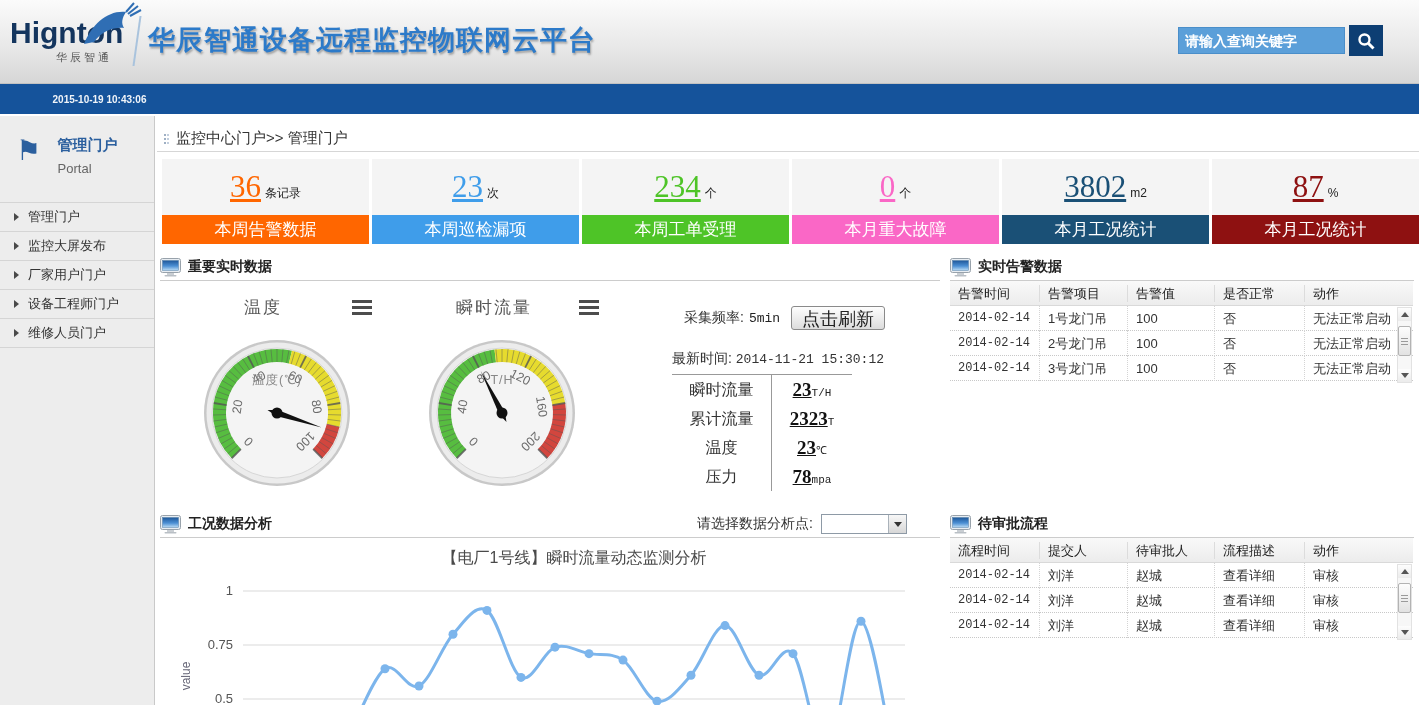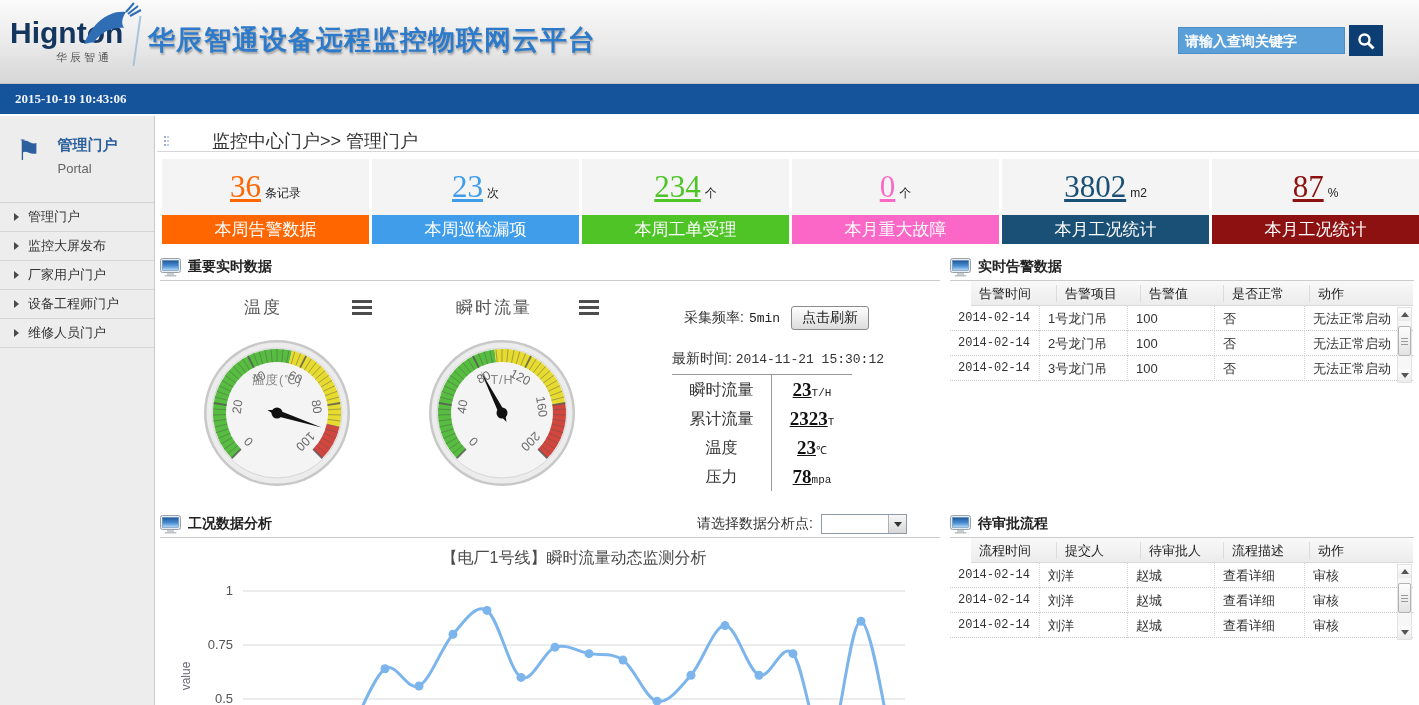--- a/index.html
+++ b/index.html
@@ -18,40 +18,40 @@
     text-shadow:1px 2px 2px rgba(40,40,40,.35); letter-spacing:1px; }
   .search-input { position:absolute; left:1178px; top:27px; width:167px; height:27px; background:#5b9fd9;
     border:1px solid #4a8ec9; color:#fff; font-size:14px; padding:0 6px; font-weight:bold; }
   .search-input::placeholder { color:#fff; opacity:1; }
   .search-btn { position:absolute; left:1349px; top:25px; width:34px; height:31px; background:#0d3e73;
     border:none; display:flex; align-items:center; justify-content:center; cursor:pointer; }
 
   
   #navbar { position:absolute; left:0; top:84px; width:1419px; height:30px; background:#15539b;
     display:flex; align-items:center; }
-  .nav-time { width:184px; padding-left:15px; color:#f0f4f9; font-size:13px; font-weight:bold;
-    font-family:Liberation Serif, serif; }
+  .nav-time { width:184px; padding-left:15px; color:#f0f4f9; font-size:10px; font-weight:bold;
+    font-family:Liberation Sans, sans-serif;text-align:center; }
   .nav-items { flex:1; display:flex; margin-right:60px; }
   .nav-item { flex:1; text-align:center; color:#fff; font-size:14px; font-weight:bold; cursor:pointer; line-height:30px; }
 
   
   #sidebar { position:absolute; left:0; top:116px; width:155px; height:589px; background:#ededed; border-right:1px solid #c9c9c9; }
   .portal { padding:20px 0 18px 16px; }
   .flag-icon { display:inline-block; font-size:28px; color:#2b5f9e; vertical-align:top; line-height:30px; }
   .portal-text { display:inline-block; margin-left:12px; vertical-align:top; }
   .portal-title { font-size:15px; font-weight:bold; color:#2b5f9e; }
   .portal-sub { font-size:13px; color:#666; margin-top:6px; }
   .side-menu { list-style:none; border-top:1px solid #d5d5d5; margin-top:8px; }
   .side-menu li { position:relative; height:29px; line-height:28px; padding-left:28px; font-size:13px; color:#333;
     border-bottom:1px solid #d5d5d5; cursor:pointer; }
   .side-menu li::before { content:""; position:absolute; left:14px; top:10px; width:0; height:0;
     border-left:5px solid #4a4a4a; border-top:4px solid transparent; border-bottom:4px solid transparent; }
 
   
-  .breadcrumb { position:absolute; left:164px; top:129px; font-size:18px; color:#333; display:flex; align-items:center; cursor:pointer;gap:36px; }
+  .breadcrumb { position:absolute; left:164px; top:129px; font-size:15px; color:#333; display:flex; align-items:center; cursor:pointer; }
   .bc-icon { width:2px; height:2px; background:#9fb0c4; margin-right:10px;
     box-shadow:0 4px 0 #9fb0c4, 0 8px 0 #9fb0c4, 3px 0 0 #c3cfde, 3px 4px 0 #c3cfde, 3px 8px 0 #c3cfde;
     position:relative; top:-4px; }
   .bc-line { position:absolute; left:157px; top:151px; width:1262px; border-top:1px solid #d6d6d6; }
 
   
   #cards { position:absolute; left:162px; top:159px; display:flex; gap:3px; }
   .stat-card { width:207px; cursor:pointer; }
   .stat-num-wrap { height:56px; background:#f4f4f4; text-align:center; padding-top:10px; }
   .stat-num { font-family:"Liberation Serif", serif; font-size:31px; text-decoration:underline; }
@@ -76,35 +76,35 @@
   
   .gauge-title { position:absolute; font-size:17px; color:#555; letter-spacing:2px; }
   .ham { position:absolute; width:20px; height:15px; display:flex; flex-direction:column; justify-content:space-between; cursor:pointer; }
   .ham span { display:block; height:3px; background:#4d4d4d; }
   .gauge-svg { position:absolute; }
 
   
   .freq-row { position:absolute; left:684px; top:306px; display:flex; align-items:center; gap:5px; }
   .freq-label { font-size:14px; color:#333; }
   .freq-val { font-size:13px; font-family:Liberation Mono, monospace; color:#222; }
-  .refresh-btn { height:24px; padding:0 10px; margin-left:6px; font-size:14px; color:#222;
+  .refresh-btn { height:24px; padding:0 10px; margin-left:6px; font-size:18px; color:#222;
     border:1px solid #8a8a8a; border-radius:3px; background:linear-gradient(#fefefe,#dcdcdc); cursor:pointer;
     font-family:"Liberation Sans", sans-serif; }
   .latest-row { position:absolute; left:672px; top:350px; font-size:14px; color:#333; }
   .latest-val { font-family:"Liberation Mono", monospace; font-size:13px; }
   .readings { position:absolute; left:672px; top:374px; width:180px; border-top:1px solid #999; }
   .r-row { display:flex; height:29px; align-items:center; }
   .r-label { width:100px; text-align:center; font-size:16px; color:#333; border-right:1px solid #999; line-height:29px; height:29px; }
   .r-valcell { flex:1; text-align:center; }
   .r-val { font-family:"Liberation Serif", serif; font-size:19px; font-weight:bold; color:#111; text-decoration:underline; }
   .r-unit { font-size:11px; font-family:"Liberation Mono", monospace; color:#222; }
 
   
   .dtable { position:absolute; width:463px; font-size:13px; color:#333; }
-  .t-head { display:flex; height:25px; background:linear-gradient(#f9f9f9,#ececec); border-bottom:1px solid #d9d9d9; align-items:center;margin-left:21px; }
+  .t-head { display:flex; height:25px; background:linear-gradient(#f9f9f9,#ececec); border-bottom:1px solid #d9d9d9; align-items:center; }
   .t-head .t-cell { font-size:13px; color:#222; }
   .t-row { display:flex; height:25px; align-items:center; border-bottom:1px dotted #c8c8c8; }
   .t-cell { padding-left:8px; overflow:hidden; white-space:nowrap; }
   .t-head .t-cell { border-right:1px solid #dcdcdc; height:17px; line-height:17px; }
   .t-row .t-cell { border-right:1px dotted #d4d4d4; height:25px; line-height:25px; }
   .t-cell:last-child { border-right:none; }
   .c0 { width:90px; font-family:"Liberation Mono", monospace; font-size:12px; }
   .t-head .c0 { font-family:"Liberation Sans", sans-serif; font-size:13px; }
   .c1 { width:88px; } .c2 { width:87px; } .c3 { width:90px; } .c4 { width:108px; }
   .vscroll { position:absolute; width:15px; height:76px; background:#f7f7f7; border:1px solid #e2e2e2; }

